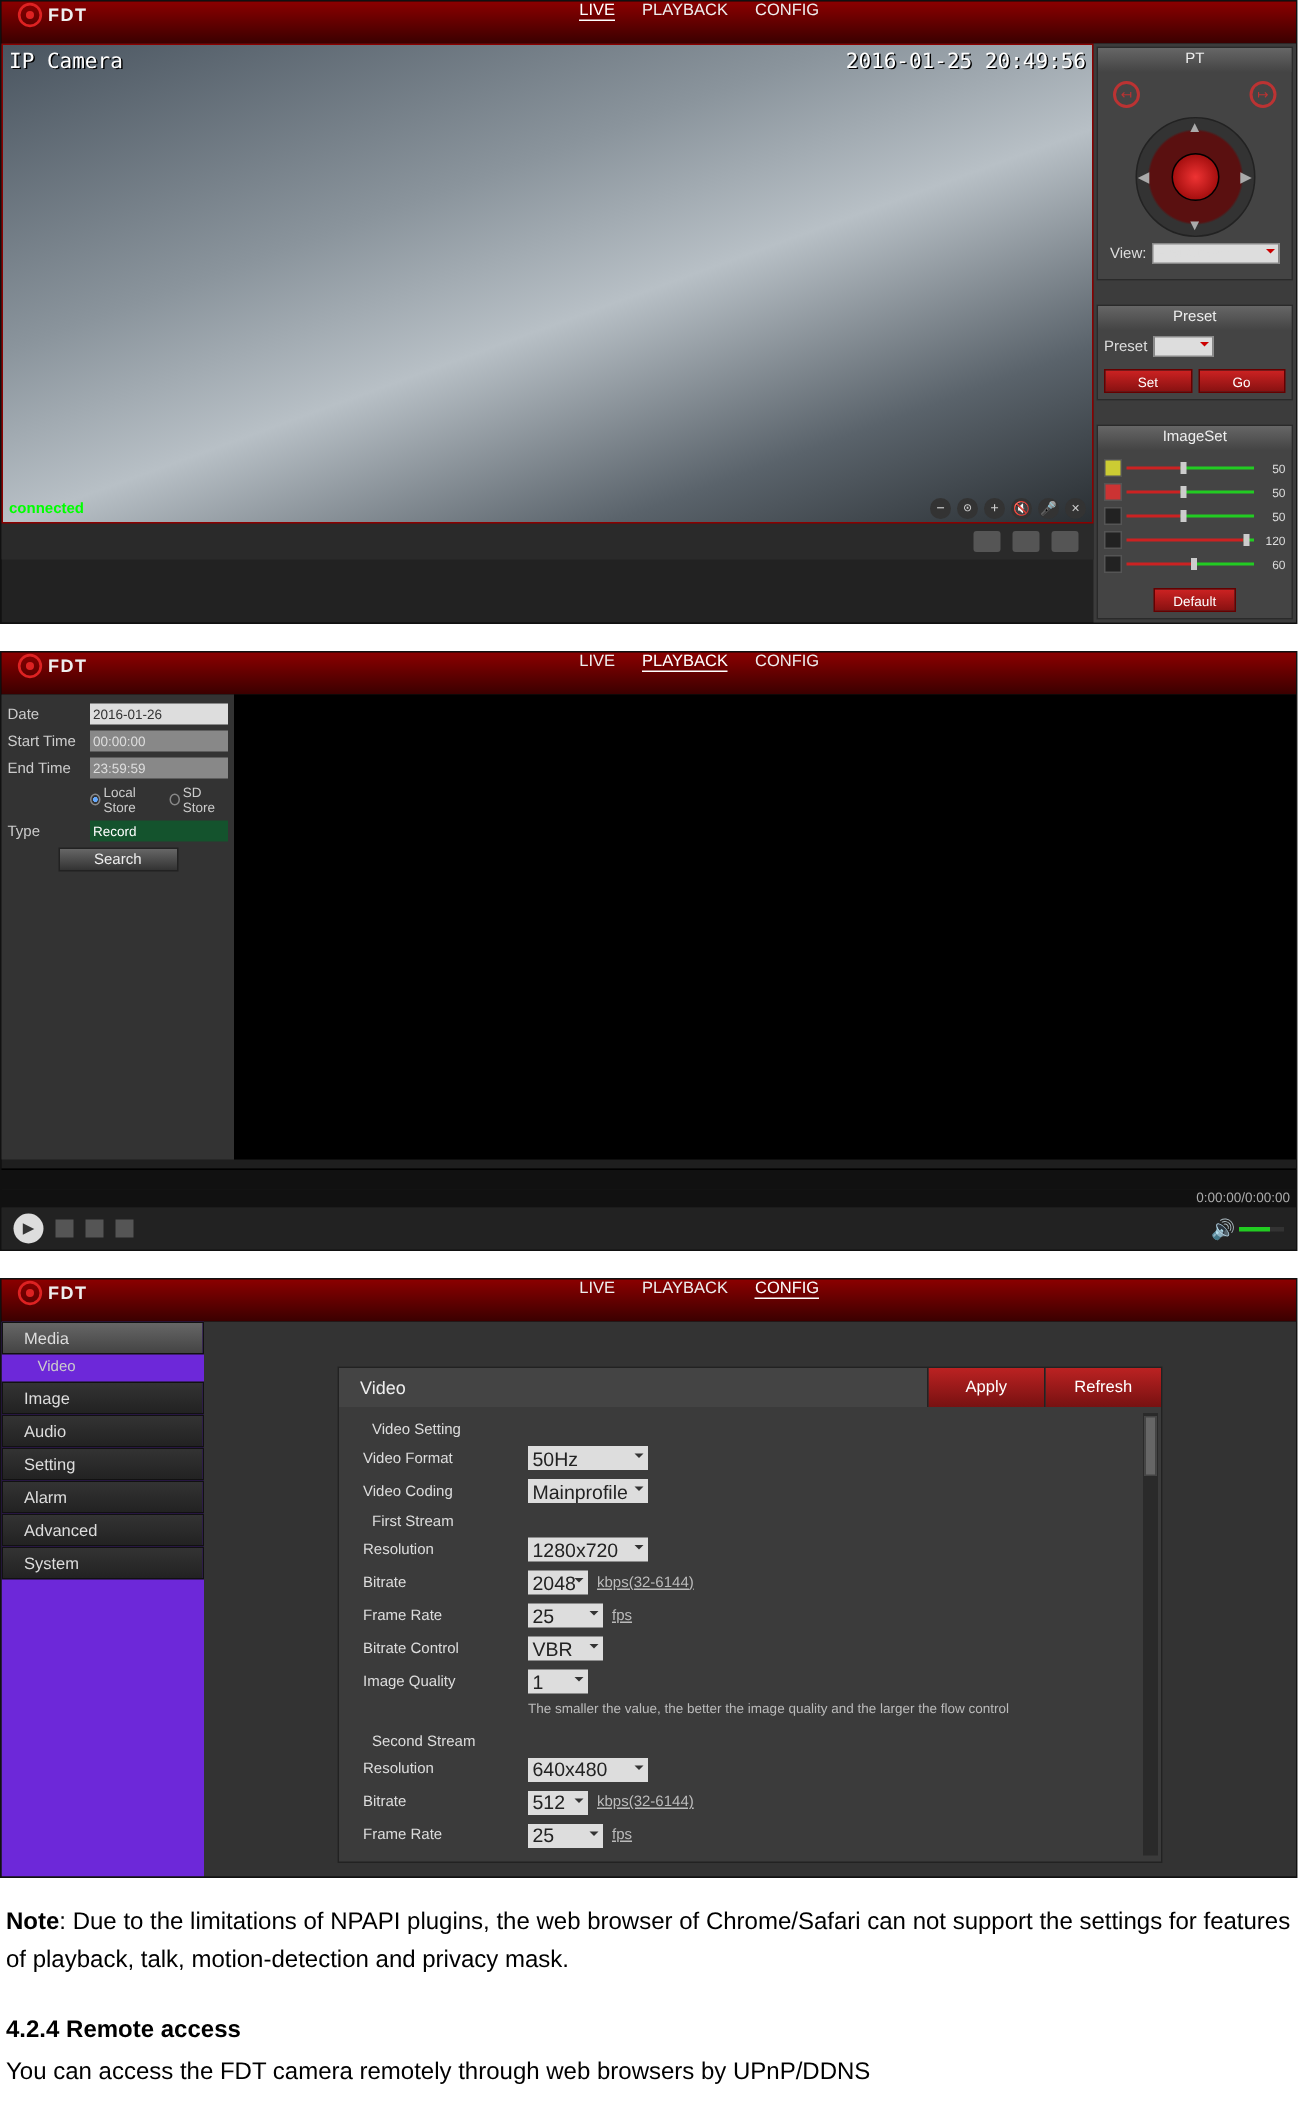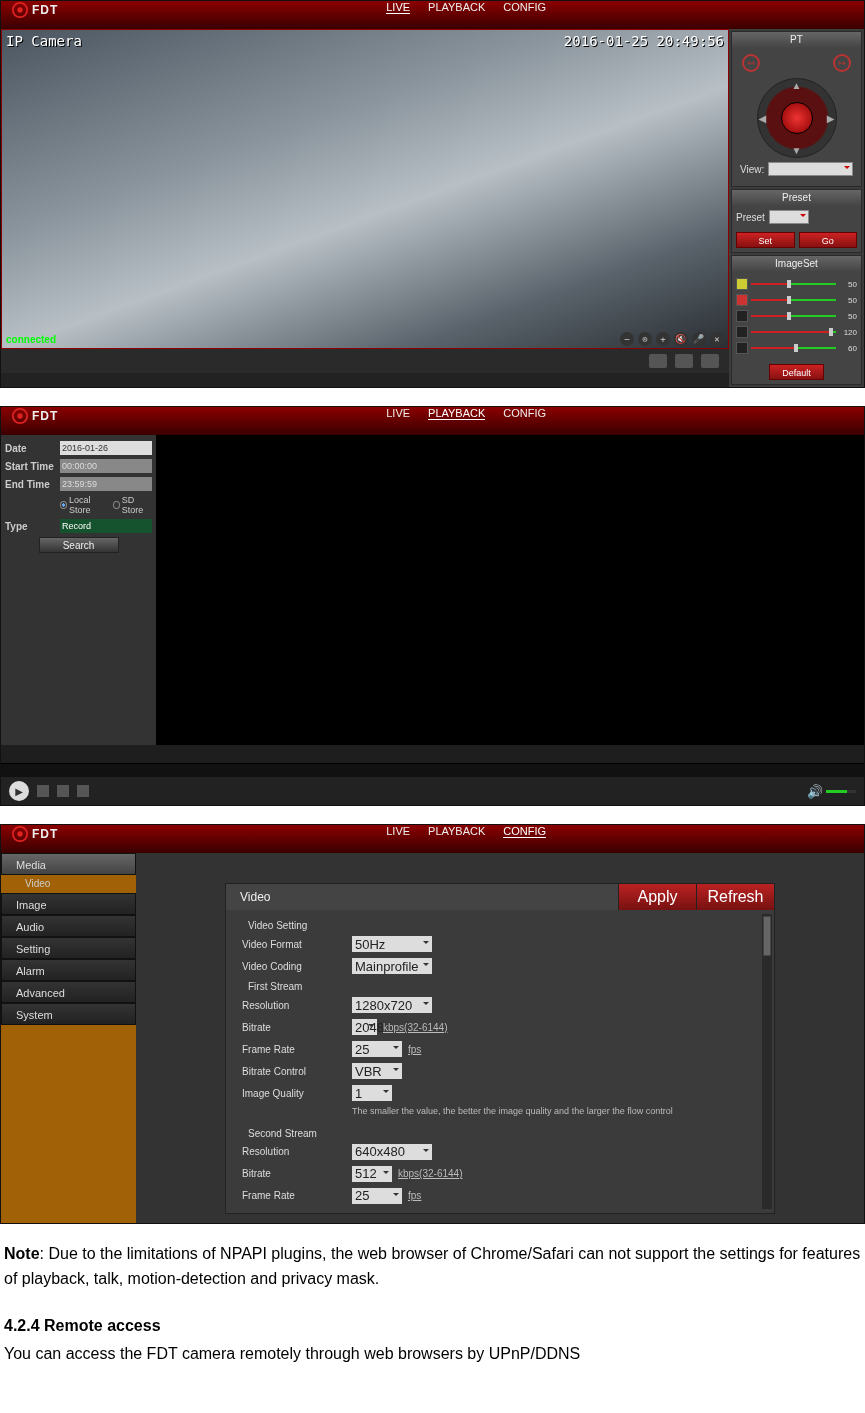--- a/index.html
+++ b/index.html
@@ -16,21 +16,21 @@
   .live-body { display:flex; background:#222; }
   .video-col { flex:1; position:relative; }
   .video-area { background: linear-gradient(160deg,#4a5560 0%,#8a949c 35%,#b8c0c6 55%,#5a636b 80%,#2a2f33 100%); height:320px; border:1px solid #8b0000; position:relative; font-family: monospace; }
   .osd-tl { position:absolute; top:3px; left:4px; color:#fff; font-size:14px; text-shadow:1px 1px 0 #000; }
   .osd-tr { position:absolute; top:3px; right:4px; color:#fff; font-size:14px; text-shadow:1px 1px 0 #000; }
   .osd-bl { position:absolute; bottom:3px; left:4px; color:#0f0; font-size:10px; font-family:Arial; font-weight:bold; }
   .vid-ctrl { position:absolute; bottom:2px; right:4px; display:flex; gap:4px; }
   .vid-ctrl span { display:inline-flex; width:14px; height:14px; align-items:center; justify-content:center; background:#333; border-radius:50%; color:#ccc; font-size:9px; }
   .bottom-tools { height:24px; background:#2a2a2a; display:flex; justify-content:flex-end; align-items:center; gap:8px; padding:0 10px; }
   .bottom-tools span { display:inline-flex; width:18px; height:14px; background:#555; border-radius:2px; }
-  .right-col { width:135px; background:#3c3c3c; display:flex; flex-direction:column; gap:2px; padding:2px; font-size:10px; }
+  .right-col { width:135px; background:#3c3c3c; display:flex; flex-direction:column; gap:16px; padding:2px; font-size:10px; }
   .panel { background:#444; border:1px solid #2a2a2a; }
   .panel-title { height:16px; background:linear-gradient(#666,#444); text-align:center; color:#eee; font-size:10px; line-height:16px; }
   .pt-pad { padding:6px 4px; }
   .pt-icons { display:flex; justify-content:space-between; padding:0 6px 6px; }
   .pt-icons span { width:18px; height:18px; border:2px solid #b33; border-radius:50%; display:inline-flex; align-items:center; justify-content:center; color:#b33; font-size:9px; }
   .ptz-wheel { width:80px; height:80px; margin:0 auto; position:relative; }
   .ptz-ring { position:absolute; inset:0; border:1px solid #222; border-radius:50%; background:radial-gradient(circle,#5a1010 55%,#333 58%); }
   .ptz-center { position:absolute; left:50%; top:50%; width:32px; height:32px; margin:-16px 0 0 -16px; border-radius:50%; background:radial-gradient(circle,#e33,#800); border:1px solid #000; }
   .ptz-arrow { position:absolute; color:#aaa; font-size:10px; }
   .a-up{top:2px;left:50%;transform:translateX(-50%);} .a-down{bottom:2px;left:50%;transform:translateX(-50%);} .a-left{left:2px;top:50%;transform:translateY(-50%);} .a-right{right:2px;top:50%;transform:translateY(-50%);}
@@ -46,48 +46,48 @@
   .slider-row .track { flex:1; height:2px; position:relative; }
   .slider-row .track .left { position:absolute; left:0; top:0; height:2px; background:#c22; }
   .slider-row .track .right { position:absolute; right:0; top:0; height:2px; background:#2c2; }
   .slider-row .thumb { position:absolute; top:-3px; width:4px; height:8px; background:#ccc; }
   .slider-row .val { width:18px; text-align:right; font-size:8px; color:#ddd; }
   
   .shot2 { background:#1e1e1e; height:370px; position:relative; }
   .pb-body { display:flex; height:310px; }
   .pb-side { width:155px; background:#333; padding:6px 4px; font-size:10px; color:#ccc; }
   .pb-field { display:flex; align-items:center; margin-bottom:4px; }
-  .pb-field label { width:55px;font-weight:bold; }
+  .pb-field label { width:55px; }
   .pb-field .box { flex:1; background:#ddd; height:14px; font-size:9px; color:#333; padding:1px 2px; display:flex; align-items:center; }
   .pb-radios { padding-left:55px; display:flex; gap:6px; font-size:9px; margin:4px 0; }
   .pb-radios span { display:flex; align-items:center; gap:2px; }
   .pb-radio { width:8px; height:8px; border:1px solid #888; border-radius:50%; display:inline-block; }
   .pb-radio.on { background:radial-gradient(circle,#6af 40%,transparent 45%); }
   .search-btn { display:block; width:80px; margin:4px auto 0; background:linear-gradient(#666,#333); text-align:center; height:16px; line-height:16px; border:1px solid #222; color:#eee; font-size:10px; }
   .pb-video { flex:1; background:#000; }
   .pb-bottom { position:absolute; left:0; right:0; bottom:0; }
   .pb-timeline { height:14px; background:#111; border-top:1px solid #000; }
   .pb-time { text-align:right; font-size:9px; color:#aaa; padding:0 4px 2px; background:#111; }
   .pb-controls { height:28px; background:#222; display:flex; align-items:center; padding:0 8px; gap:8px; }
   .play-btn { width:20px; height:20px; border-radius:50%; background:#ddd; display:flex; align-items:center; justify-content:center; color:#333; font-size:10px; }
   .pb-controls .ic { width:12px; height:12px; background:#555; }
   .vol { margin-left:auto; display:flex; align-items:center; gap:2px; }
   .vol .bar { width:30px; height:3px; background:linear-gradient(to right,#2c2 70%,#333 70%); }
   
   .shot3 { height:370px; background:#222; display:flex; flex-direction:column; }
   .cfg-body { flex:1; display:flex; overflow:hidden; }
-  .cfg-side { width:135px; background:#a16207; }
+  .cfg-side { width:135px; background:#6d28d9; }
   .cfg-item { height:22px; line-height:22px; padding-left:14px; font-size:11px; color:#ddd; background:linear-gradient(#333,#222); border:1px solid #111; cursor:pointer; }
   .cfg-item.sel { background:linear-gradient(#666,#444); }
   .cfg-sub { padding-left:24px; font-size:10px; height:18px; line-height:18px; color:#ccc; }
   .cfg-main { flex:1; background:#333; padding:30px 6px 6px; overflow:hidden; }
   .cfg-card { width:550px; margin:0 auto; background:#3b3b3b; border:1px solid #222; position:relative; }
   .cfg-hdr { display:flex; height:26px; }
   .cfg-hdr .lab { flex:1; padding-left:14px; line-height:26px; color:#eee; font-size:12px; background:#444; }
-  .cfg-hdr .btn { width:78px; text-align:center; line-height:26px; font-size:16px; color:#fff; background:linear-gradient(#b22,#711); border-left:1px solid #222; cursor:pointer; }
+  .cfg-hdr .btn { width:78px; text-align:center; line-height:26px; font-size:11px; color:#fff; background:linear-gradient(#b22,#711); border-left:1px solid #222; cursor:pointer; }
   .form-area { padding:6px 16px; font-size:10px; color:#ddd; }
   .form-row { display:flex; align-items:center; height:22px; }
   .form-row .fl { width:110px; }
   .form-row .fv { width:80px; height:16px; background:#ddd; color:#222; font-size:13px; padding:1px 3px; display:flex; align-items:center; position:relative; }
   .form-row .fv:after { content:""; position:absolute; right:3px; top:5px; border:3px solid transparent; border-top-color:#333; }
   .form-row .suffix { margin-left:6px; color:#bbb;text-decoration:underline; }
   .group-title { font-size:10px; color:#ddd; padding:4px 0 2px 6px; }
   .note-line { font-size:9px; color:#bbb; padding:2px 0 6px 110px; line-height:1.3; }
   .scroll-ind { position:absolute; right:2px; top:30px; bottom:4px; width:10px; background:#2a2a2a; }
   .scroll-thumb { position:absolute; right:1px; top:2px; width:8px; height:40px; background:#666; border:1px solid #444; }
@@ -272,20 +272,21 @@
         <div class="pb-field">
               <label>Type</label>
               <div class="box" style="background:#14532d;color:#fff">Record</div>
             </div>
         <div class="search-btn">Search</div>
       </div>
       <div class="pb-video"></div>
     </div>
     <div class="pb-bottom">
       <div class="pb-timeline"></div>
+      <div class="pb-time">0:00:00/0:00:00</div>
       <div class="pb-controls">
         <div class="play-btn">▶</div>
         <span class="ic"></span>
         <span class="ic"></span>
         <span class="ic"></span>
         <div class="vol">
           <span style="color:#aaa">🔊</span>
           <div class="bar"></div>
         </div>
       </div>
@@ -340,21 +341,21 @@
                   <span class="fl">Video Coding</span>
                   <span class="fv">Mainprofile</span>
                 </div>
             <div class="group-title">First Stream</div>
             <div class="form-row">
                   <span class="fl">Resolution</span>
                   <span class="fv">1280x720</span>
                 </div>
             <div class="form-row">
                   <span class="fl">Bitrate</span>
-                  <span class="fv" style="width:25px">2048</span>
+                  <span class="fv" style="width:40px">2048</span>
                   <span class="suffix">kbps(32-6144)</span>
                 </div>
             <div class="form-row">
                   <span class="fl">Frame Rate</span>
                   <span class="fv" style="width:50px">25</span>
                   <span class="suffix">fps</span>
                 </div>
             <div class="form-row">
                   <span class="fl">Bitrate Control</span>
                   <span class="fv" style="width:50px">VBR</span>

